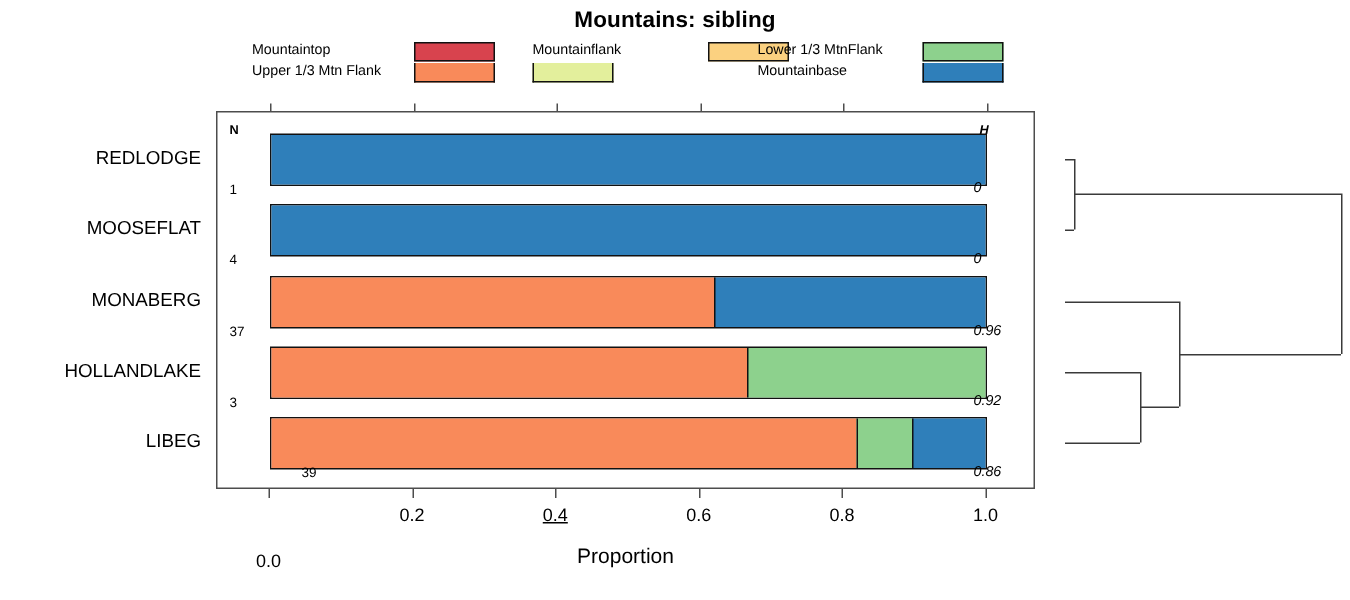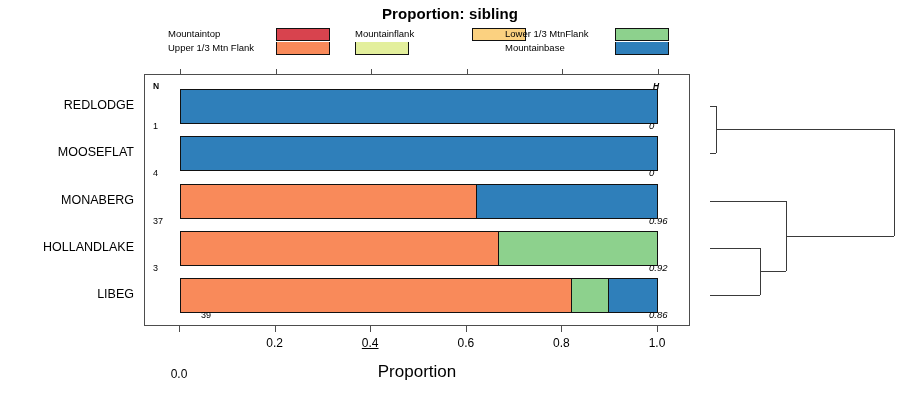--- a/index.html
+++ b/index.html
@@ -55,34 +55,34 @@
   .barrow{position:absolute;left:35px;height:35px;width:478px;}
   .bar{position:absolute;left:0;top:0;height:35px;width:100%;
        border:1.6px solid #111;box-sizing:border-box;display:flex;}
   .seg{height:100%;box-sizing:border-box;}
   .seg + .seg{border-left:1.6px solid #111;}
 
   
   .xaxis{position:absolute;left:144px;top:326px;width:546px;height:1px;}
   .xtick{position:absolute;top:0;width:1px;height:6px;background:#4d4d4d;}
   .xlab{position:absolute;top:8px;font-size:12px;transform:translateX(-50%);white-space:nowrap;}
-  .xtitle{position:absolute;left:144px;top:362px;width:546px;text-align:center;font-size:17px;}
+  .xtitle{position:absolute;left:144px;top:362px;width:546px;text-align:center;font-size:14px;}
 
   
   .dendro{position:absolute;left:690px;top:74px;width:210px;height:252px;}
   .dline{position:absolute;background:#3a3a3a;}
   .dh{height:1.4px;}
   .dv{width:1.4px;}
 </style>
 </head>
 <body>
 
 <div id="root">
 
-  <div class="title">Proportion: sibling</div>
+  <div class="title">Mountains: sibling</div>
 
   <div class="legend">
     <div class="lg-col c0">
       <div class="lg-row">
         <span class="lg-label">Mountaintop</span>
         <span class="lg-swatch" style="background:#d8434e"></span>
       </div>
       <div class="lg-row">
         <span class="lg-label">Upper 1/3 Mtn Flank</span>
         <span class="lg-swatch" style="background:#f98a5a"></span>

